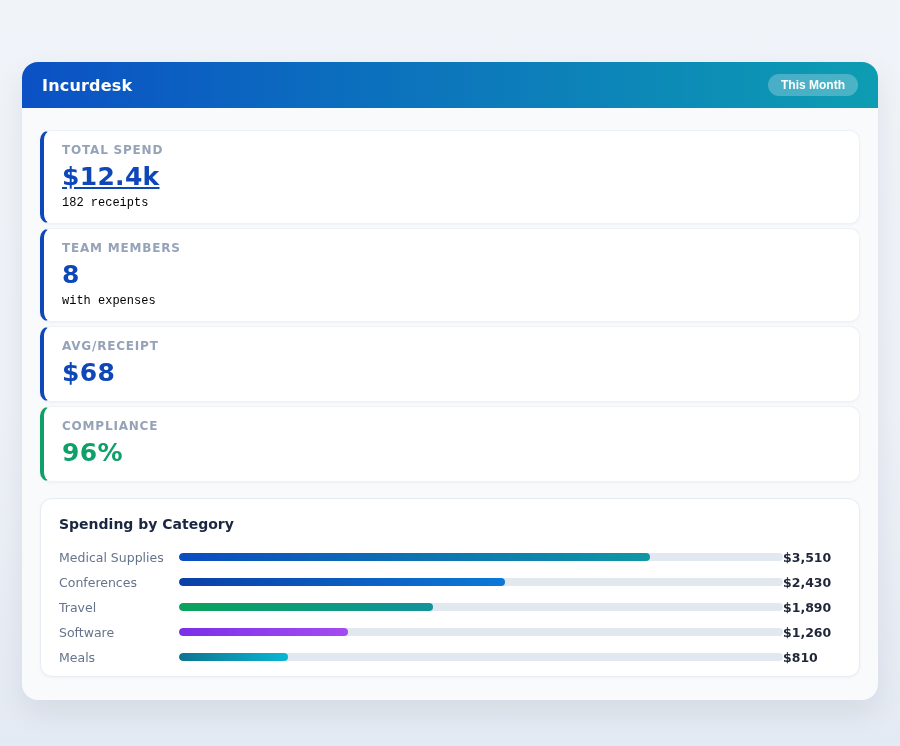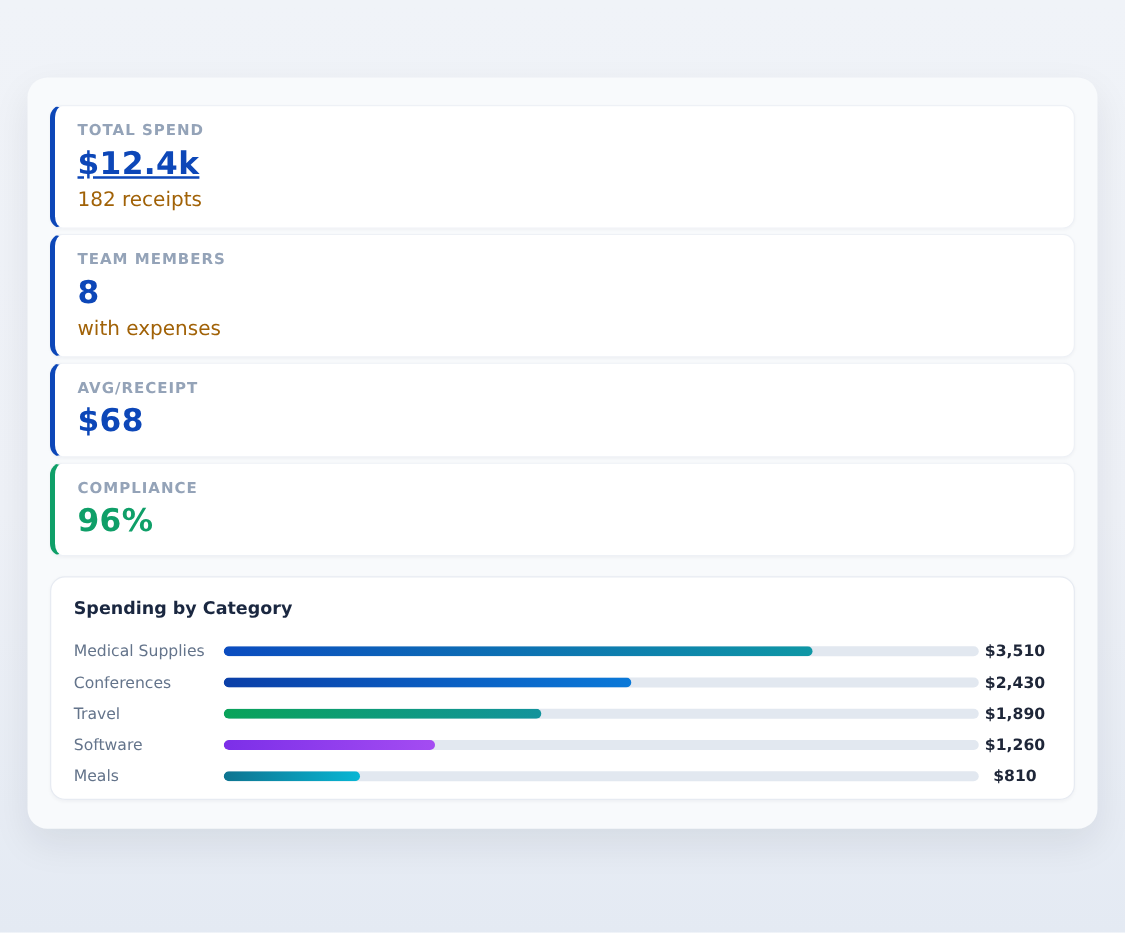--- a/index.html
+++ b/index.html
@@ -58,24 +58,25 @@
     line-height: 1.25;
     margin-bottom: 5px;
   }
   .stat-value {
     font-size: 25px;
     font-weight: bold;
     line-height: 1.15;
     letter-spacing: 0.3px;
   }
   .stat-subtitle {
-    color: #a16207;
-    font-size: 16px;
+    color: #000000;
+    font-size: 12px;
     line-height: 1.2;
     margin-top: 4px;
+    font-family: Liberation Mono, monospace;
   }
   .chart-card {
     background: #ffffff;
     border-radius: 12px;
     border: 1px solid #e7ebf2;
     padding: 17px 18px 6px;
     margin-top: 16px;
     box-shadow: 0 1px 3px rgba(15, 23, 42, 0.04);
   }
   .chart-title {
@@ -102,32 +103,36 @@
     border-radius: 4px;
     overflow: hidden;
   }
   .bar-fill {
     height: 100%;
     border-radius: 4px;
   }
   .row-value {
     width: 58px;
     flex: 0 0 58px;
-    text-align: center;
+    text-align: left;
     color: #1e2638;
     font-size: 12.5px;
     font-weight: bold;
   }
 </style>
 </head>
 <body>
 
 <div class="page">
   <div class="app-card">
 
+    <header class="app-header" style="background: linear-gradient(90deg, rgb(11, 81, 197), rgb(13, 157, 178));">
+      <h1 class="app-title">Incurdesk</h1>
+      <button class="period-badge" style="background: rgba(255, 255, 255, 0.25);">This Month</button>
+    </header>
 
     <main class="content">
 
       <section class="stat-card" style="border-left-color: rgb(13, 71, 184);">
         <div class="stat-label">TOTAL SPEND</div>
         <div class="stat-value" style="color: rgb(13, 71, 184); text-decoration: underline;">$12.4k</div>
         <div class="stat-subtitle">182 receipts</div>
       </section>
 
       <section class="stat-card" style="border-left-color: rgb(13, 71, 184);">

